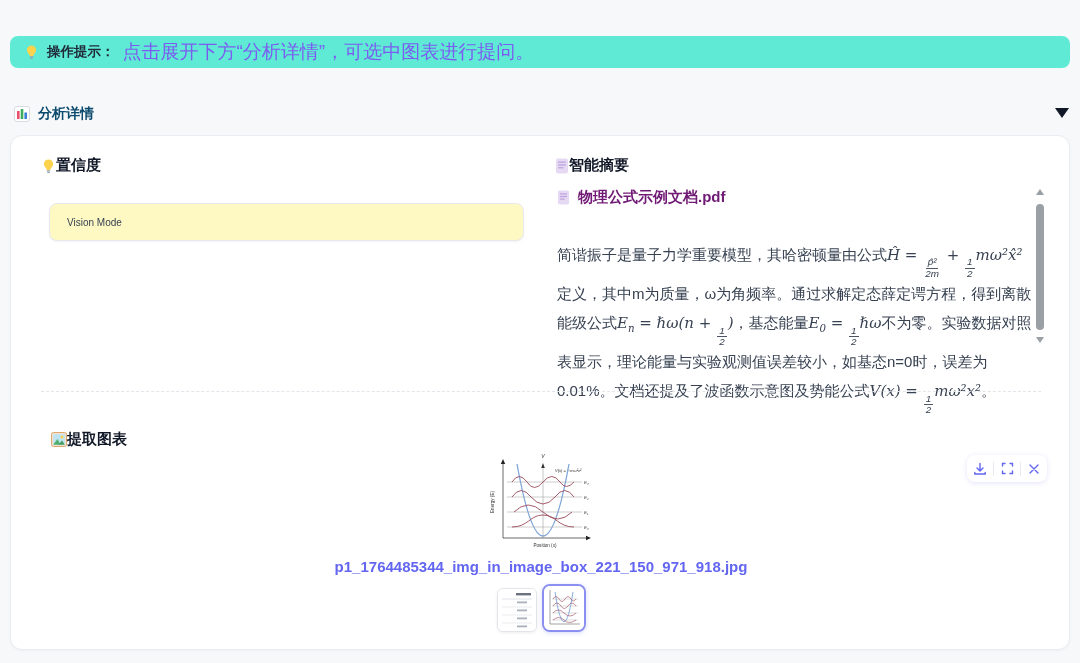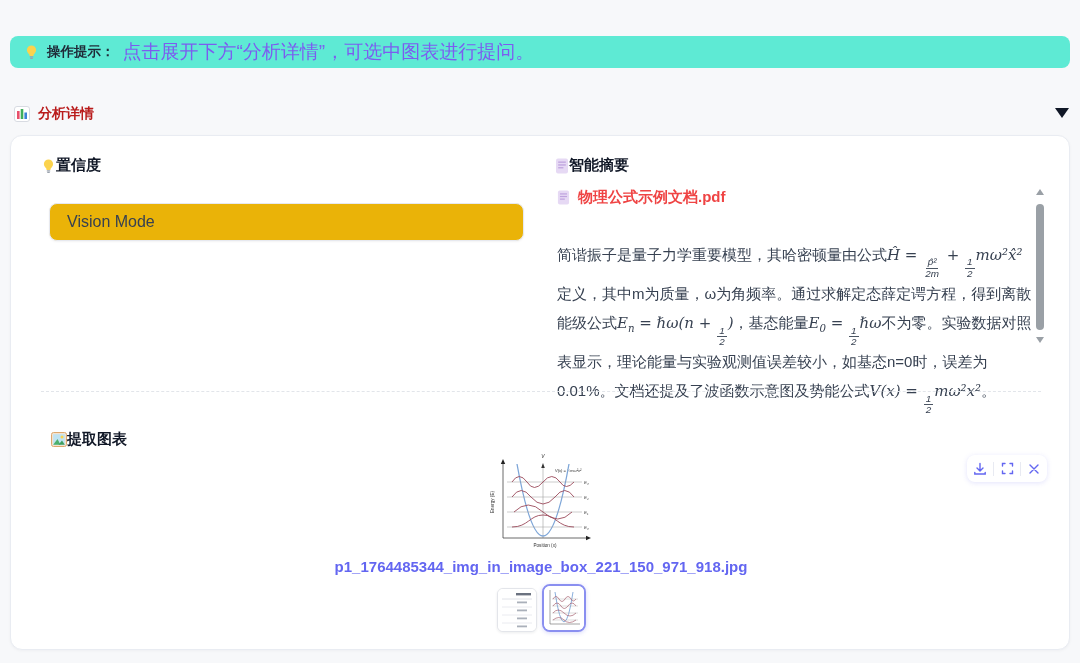--- a/index.html
+++ b/index.html
@@ -8,41 +8,41 @@
 
   
   .tip-bar { position:absolute; left:10px; top:36px; width:1060px; height:32px;
     background:#5eead4; border-radius:8px; display:flex; align-items:center;
     padding:0 14px; gap:8px; }
   .tip-label { font-size:13.5px; font-weight:bold; color:#1f2937; }
   .tip-msg { font-size:19px; color:#7c5cf0; }
 
   
   .sec-header { position:absolute; left:14px; top:105px; display:flex; align-items:center; gap:8px; }
-  .sec-title { font-size:14px; font-weight:600; color:#b91c1c; }
+  .sec-title { font-size:14px; font-weight:600; color:#0c4a6e; }
   .collapse-btn { position:absolute; right:10px; top:106px; width:16px; height:14px; cursor:pointer; }
 
   
   .panel { position:absolute; left:10px; top:135px; width:1060px; height:515px;
     background:#ffffff; border:1px solid #e9ecf2; border-radius:12px;
     box-shadow:0 1px 3px rgba(15,23,42,0.04); }
 
   .h3row { position:absolute; display:flex; align-items:center; }
   .h3row .h3txt { font-size:15px; font-weight:bold; color:#111827; }
 
   .conf-head { left:30px; top:20px; }
   .mode-card { position:absolute; left:38px; top:67px; width:475px; height:38px;
-    background:#eab308; border:1px solid #e7e9ef; border-radius:8px;
+    background:#fef9c3; border:1px solid #e7e9ef; border-radius:8px;
     box-shadow:0 1px 2px rgba(15,23,42,0.05);
     display:flex; align-items:center; padding-left:17px;
-    font-size:16px; color:#374151; cursor:pointer; }
+    font-size:10px; color:#374151; cursor:pointer; }
 
   .sum-head { left:544px; top:20px; }
   .doc-line { position:absolute; left:546px; top:52px; display:flex; align-items:center; gap:8px; }
-  .doc-name { font-size:15px; font-weight:bold; color:#ef4444; }
+  .doc-name { font-size:15px; font-weight:bold; color:#701a75; }
 
   .summary { position:absolute; left:546px; top:84px; width:480px;
     font-size:15px; line-height:29px; color:#374151;margin-top:20px; }
   .summary .zh { font-family:"Liberation Sans",sans-serif; }
   .summary .math { font-family:"DejaVu Serif",serif; font-style:italic; color:#374151; }
   .summary .math sub { font-size:0.68em; font-style:italic; }
   .frac { display:inline-flex; flex-direction:column; align-items:center;
     vertical-align:-0.55em; line-height:1.05; font-size:0.66em;
     font-family:Liberation Sans, sans-serif; font-style:italic; margin:0 1px; }
   .frac .num { border-bottom:1px solid #4b5563; padding:0 2px; }

